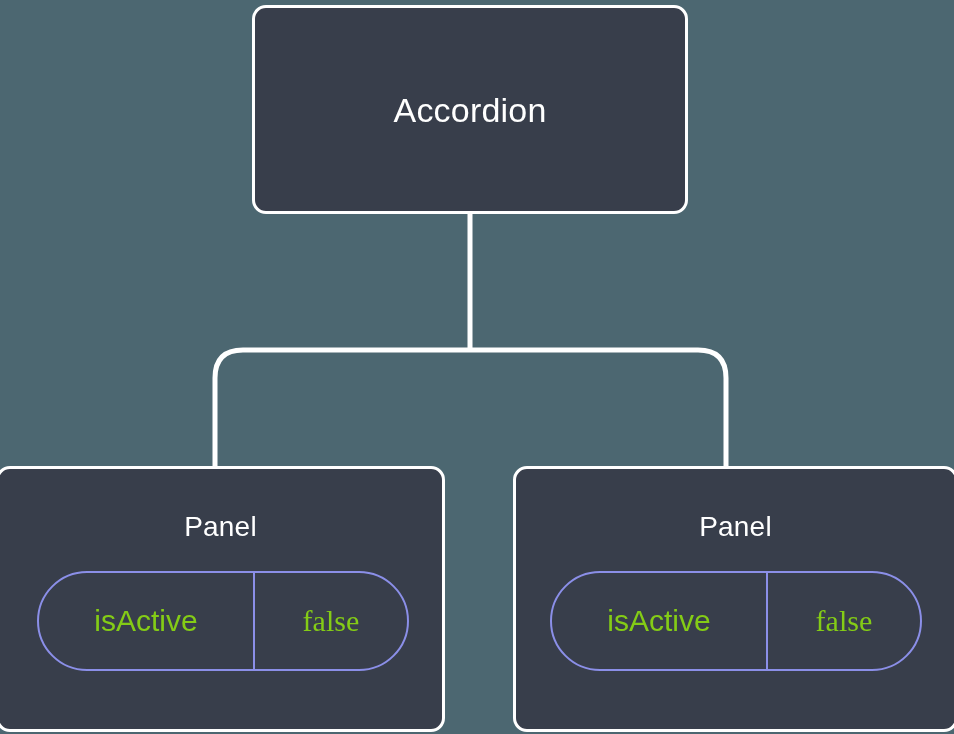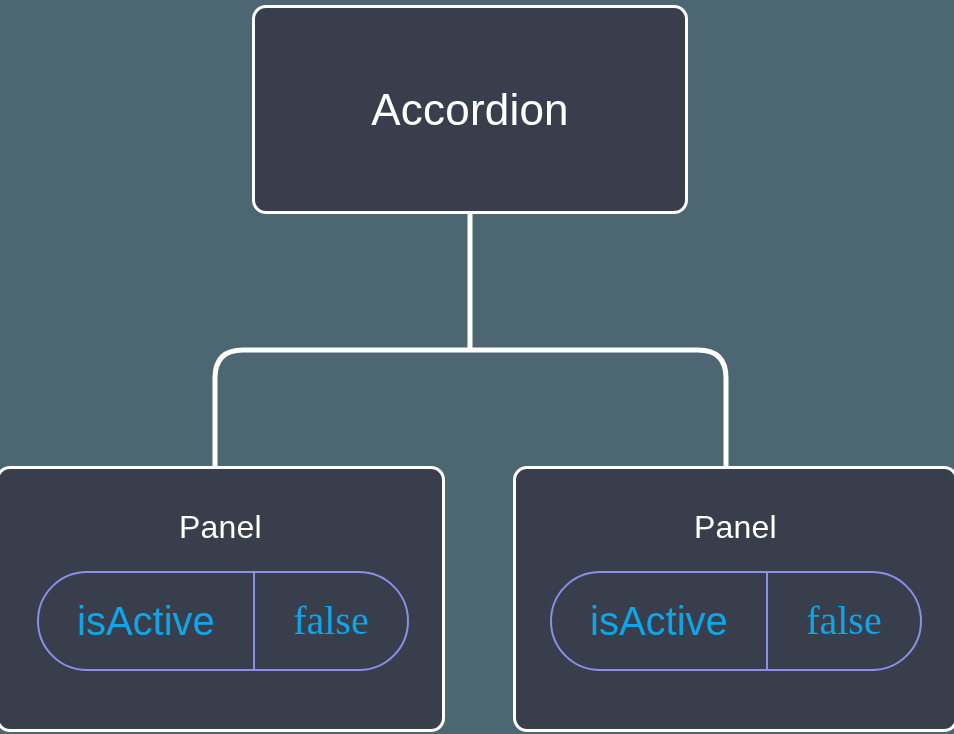--- a/index.html
+++ b/index.html
@@ -48,60 +48,60 @@
 
   
   #node-root {
     left: 252px;
     top: 5px;
     width: 436px;
     height: 209px;
     justify-content: center;
   }
   #node-root .node-title {
-    font-size: 44px;
+    font-size: 34px;
     line-height: 34px;
   }
 
   
   .panel-node {
     height: 266px;
     top: 466px;
     padding-top: 42px;
   }
   #node-panel-0 {
     left: -4px;
     width: 449px;
   }
   #node-panel-1 {
     left: 513px;
     width: 445px;
   }
   .panel-node .node-title {
-    font-size: 32px;
+    font-size: 28px;
     line-height: 32px;
   }
 
   
   .state-pill {
     margin-top: 28px;
     box-sizing: border-box;
     height: 100px;
     border: 2px solid #8b8fe8;
     border-radius: 50px;
     display: flex;
     align-items: stretch;
     background: transparent;
   }
   .pill-key, .pill-val {
     display: flex;
     align-items: center;
     justify-content: center;
-    color: #0ea5e9;
-    font-size: 40px;
+    color: #84cc16;
+    font-size: 30px;
     line-height: 30px;
     white-space: nowrap;
     box-sizing: border-box;
   }
   .pill-key {
     width: 218px;
     border-right: 2px solid #8b8fe8;
   }
   .pill-val {
     width: 152px;

